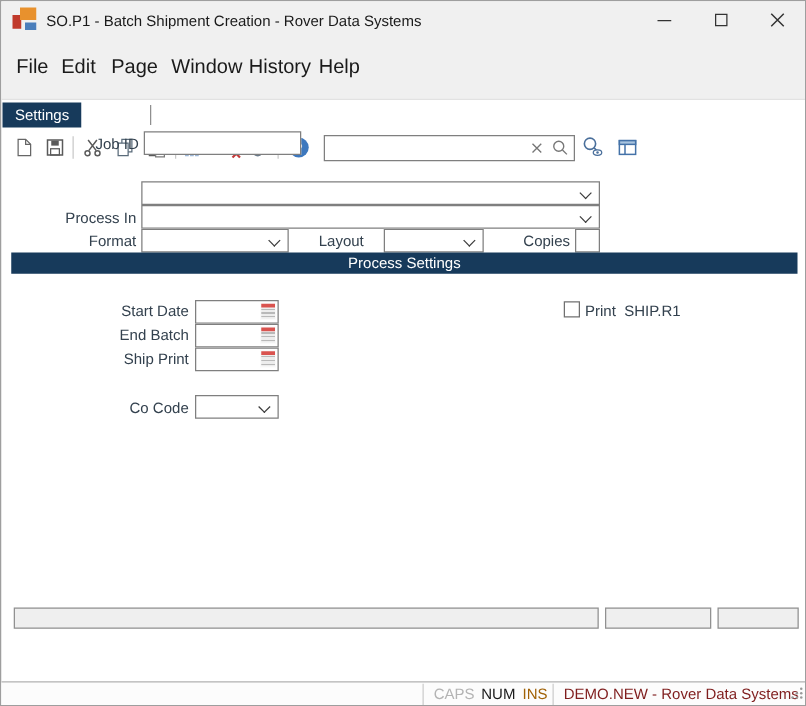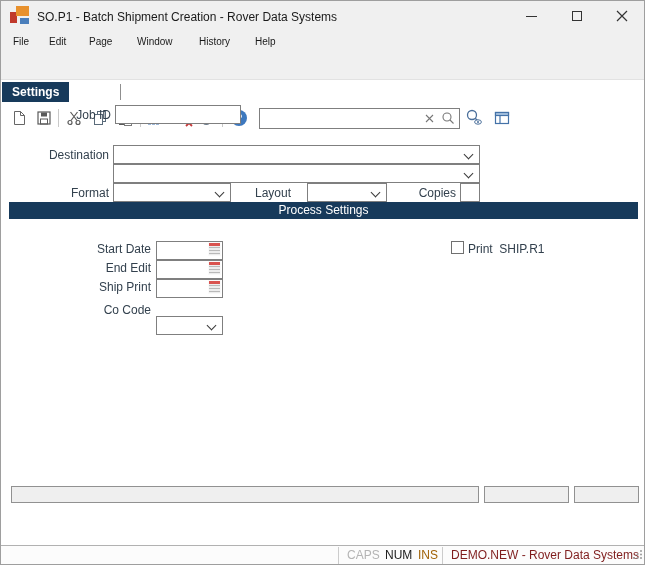--- a/index.html
+++ b/index.html
@@ -12,33 +12,33 @@
   .appicon .sq-red    { position:absolute; left:0;  top:6px;  width:7px;  height:11px; background:#c0392b; }
   .appicon .sq-orange { position:absolute; left:6px; top:0;   width:13px; height:10px; background:#e8912d; }
   .appicon .sq-blue   { position:absolute; left:10px;top:12px; width:9px;  height:6px;  background:#4a7ebb; }
   .titletext { position:absolute; left:36px; top:9px; font-size:12px; color:#1a1a1a; white-space:nowrap; }
   .winbtn { position:absolute; top:0; width:45px; height:30px; display:flex; align-items:center; justify-content:center; cursor:default; }
   .winbtn.min { right:90px; } .winbtn.max { right:45px; } .winbtn.close { right:0; }
   .glyph-min { width:11px; height:1px; background:#333; }
   .glyph-max { width:10px; height:10px; border:1px solid #333; background:transparent; }
 
   .menubar { position:absolute; top:30px; left:0; width:100%; height:22px; }
-  .menuitem { position:absolute; top:0; height:22px; line-height:22px; font-size:10px; color:#1a1a1a; }
+  .menuitem { position:absolute; top:12px; height:22px; line-height:22px; font-size:16px; color:#1a1a1a; }
 
   .toolbar { position:absolute; top:52px; left:0; width:100%; height:27px; }
   .tbicon { position:absolute; top:55px; width:20px; height:20px; display:flex; align-items:center; justify-content:center; }
   .tbsep { position:absolute; top:56px; width:1px; height:18px; background:#c9c9c9; }
   .searchwrap { position:absolute; left:258px; top:55px; width:201px; height:21px; }
   .searchwrap input { width:100%; height:100%; border:1px solid #7f7f7f; background:#fff; font-size:12px; padding:0 38px 0 5px; outline:none; }
   .search-clear { position:absolute; right:24px; top:3px; width:14px; height:14px; display:flex; align-items:center; justify-content:center; }
   .search-mag   { position:absolute; right:4px;  top:2px; width:16px; height:16px; display:flex; align-items:center; justify-content:center; }
 
   
   .tab { position:absolute; top:81px; height:20px; line-height:20px; font-size:12px; padding:0 10px; }
-  .tab.active { left:1px; background:#173a5b; color:#ffffff;font-weight:bold; }
+  .tab.active { left:1px; background:#173a5b; color:#ffffff; }
   .tab.inactive { left:60px; background:#f1f1f1; color:#8e8e8e; border:1px solid #d8d8d8; }
   .tabsep { position:absolute; left:119px; top:83px; width:1px; height:16px; background:#8f8f8f; }
 
   
   .flabel { position:absolute; font-size:12px; color:#33414e; text-align:right; white-space:pre; }
   .tinput { position:absolute; border:1px solid #7f7f7f; background:#fff; font-size:12px; padding:0 4px; outline:none; height:19px; }
   .secbar { position:absolute; left:8px; width:629px; height:17px; background:#173a5b; color:#fff; font-size:12px; line-height:17px; text-align:center; }
   .sel { position:absolute; height:19px; background:#fff; border:1px solid #7f7f7f; }
   .chev { position:absolute; right:7px; top:5px; width:7px; height:7px; border-right:1px solid #3a3a3a; border-bottom:1px solid #3a3a3a; transform:rotate(45deg); }
   .runbtn { position:absolute; left:513px; top:158px; width:94px; height:26px; background:#f1f1f1; border:1px solid #8f8f8f; display:flex; align-items:center; justify-content:center; gap:6px; font-size:12px; color:#222; }
@@ -195,26 +195,26 @@
     </div>
   </div>
 
   <div class="tab active">Settings</div>
   <div class="tabsep"></div>
 
   <div class="flabel" style="left:0; width:110px; top:107px">Job ID</div>
   <input class="tinput" style="left: 114px; top: 104px; width: 126px;" value="">
 
 
-  <div class="flabel" style="left:0; width:108px; top:147px">Destination</div>
   <div class="sel" style="left:112px; top:144px; width:367px">
     <span style="font-size:12px; padding-left:4px"></span>
     <span class="chev"></span>
   </div>
 
+  <div class="flabel" style="left:0; width:108px; top:166px">Process In</div>
   <div class="sel" style="left:112px; top:163px; width:367px">
     <span style="font-size:12px; padding-left:4px"></span>
     <span class="chev"></span>
   </div>
 
   <div class="flabel" style="left:0; width:108px; top:185px">Format</div>
   <div class="sel" style="left:112px; top:182px; width:118px">
     <span style="font-size:12px; padding-left:4px"></span>
     <span class="chev"></span>
   </div>
@@ -230,37 +230,37 @@
   <div class="secbar" style="top:201px">Process Settings</div>
 
   <div class="flabel" style="left:0; width:150px; top:241px">Start Date</div>
   <div class="datewrap" style="top:239px">
     <input value="" style="">
     <div class="calbtn">
         <div class="cal"></div>
       </div>
   </div>
 
-  <div class="flabel" style="left:0; width:150px; top:260px">End Edit</div>
+  <div class="flabel" style="left:0; width:150px; top:260px">End Batch</div>
   <div class="datewrap" style="top:258px">
     <input value="" style="">
     <div class="calbtn">
         <div class="cal"></div>
       </div>
   </div>
 
   <div class="flabel" style="left:0; width:150px; top:279px">Ship Print</div>
   <div class="datewrap" style="top:277px">
     <input value="" style="">
     <div class="calbtn">
         <div class="cal"></div>
       </div>
   </div>
 
-  <div class="flabel" style="left:0; width:150px; top:302px">Co Code</div>
+  <div class="flabel" style="left:0; width:150px; top:318px">Co Code</div>
   <div class="sel" style="left:155px; top:315px; width:67px">
     <span style="font-size:12px; padding-left:4px"></span>
     <span class="chev"></span>
   </div>
 
   <div class="checkbox"></div>
   <div class="flabel" style="left:467px; top:241px; text-align:left">Print  SHIP.R1</div>
 
   <div class="statusfield" style="left:10px; width:468px"></div>
   <div class="statusfield" style="left:483px; width:85px"></div>

